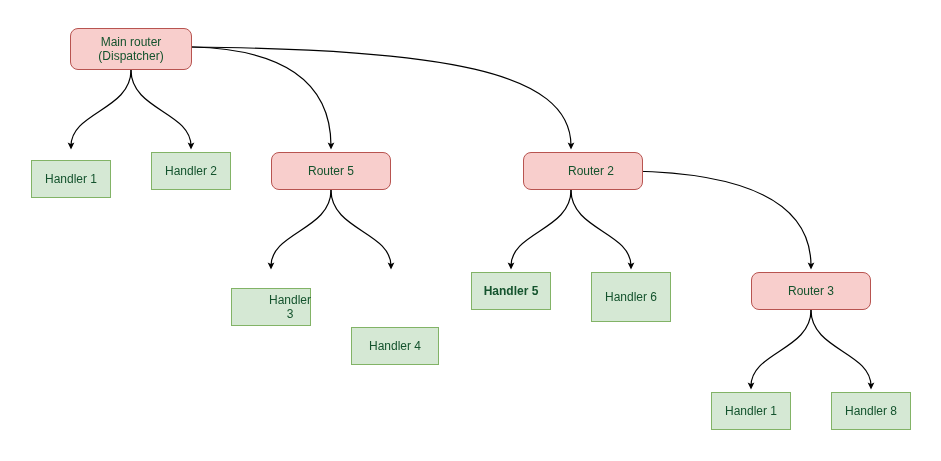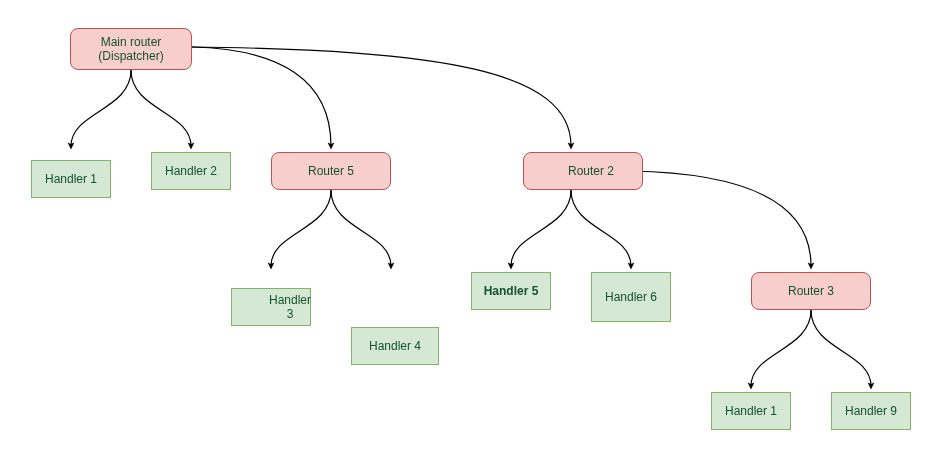--- a/index.html
+++ b/index.html
@@ -88,16 +88,16 @@
       <div class="node node-handler" style="left: 31px; top: 152px; width: 80px; height: 38px; margin-top: 8px;"><span class="node-label">Handler 1</span></div>
       <div class="node node-handler" style="left: 151px; top: 152px; width: 80px; height: 38px;"><span class="node-label">Handler 2</span></div>
       <div class="node node-router" style="left: 271px; top: 152px; width: 120px; height: 38px;"><span class="node-label">Router 5</span></div>
       <div class="node node-router" style="left: 523px; top: 152px; width: 120px; height: 38px; padding-left: 16px;"><span class="node-label">Router 2</span></div>
       <div class="node node-handler" style="left: 231px; top: 288px; width: 80px; height: 38px; padding-left: 38px;"><span class="node-label">Handler 3</span></div>
       <div class="node node-handler" style="left: 351px; top: 280px; width: 88px; height: 38px; margin-top: 47px;"><span class="node-label">Handler 4</span></div>
       <div class="node node-handler" style="left: 471px; top: 272px; width: 80px; height: 38px; font-weight: bold;"><span class="node-label">Handler 5</span></div>
       <div class="node node-handler" style="left: 591px; top: 272px; width: 80px; height: 50px;"><span class="node-label">Handler 6</span></div>
       <div class="node node-router" style="left: 751px; top: 272px; width: 120px; height: 38px;"><span class="node-label">Router 3</span></div>
       <div class="node node-handler" style="left: 711px; top: 392px; width: 80px; height: 38px;"><span class="node-label">Handler 1</span></div>
-      <div class="node node-handler" style="left: 831px; top: 392px; width: 80px; height: 38px;"><span class="node-label">Handler 9</span></div>
+      <div class="node node-handler" style="left: 831px; top: 392px; width: 80px; height: 38px;"><span class="node-label">Handler 8</span></div>
     </div>
 
 </div>
 
 </body></html>

